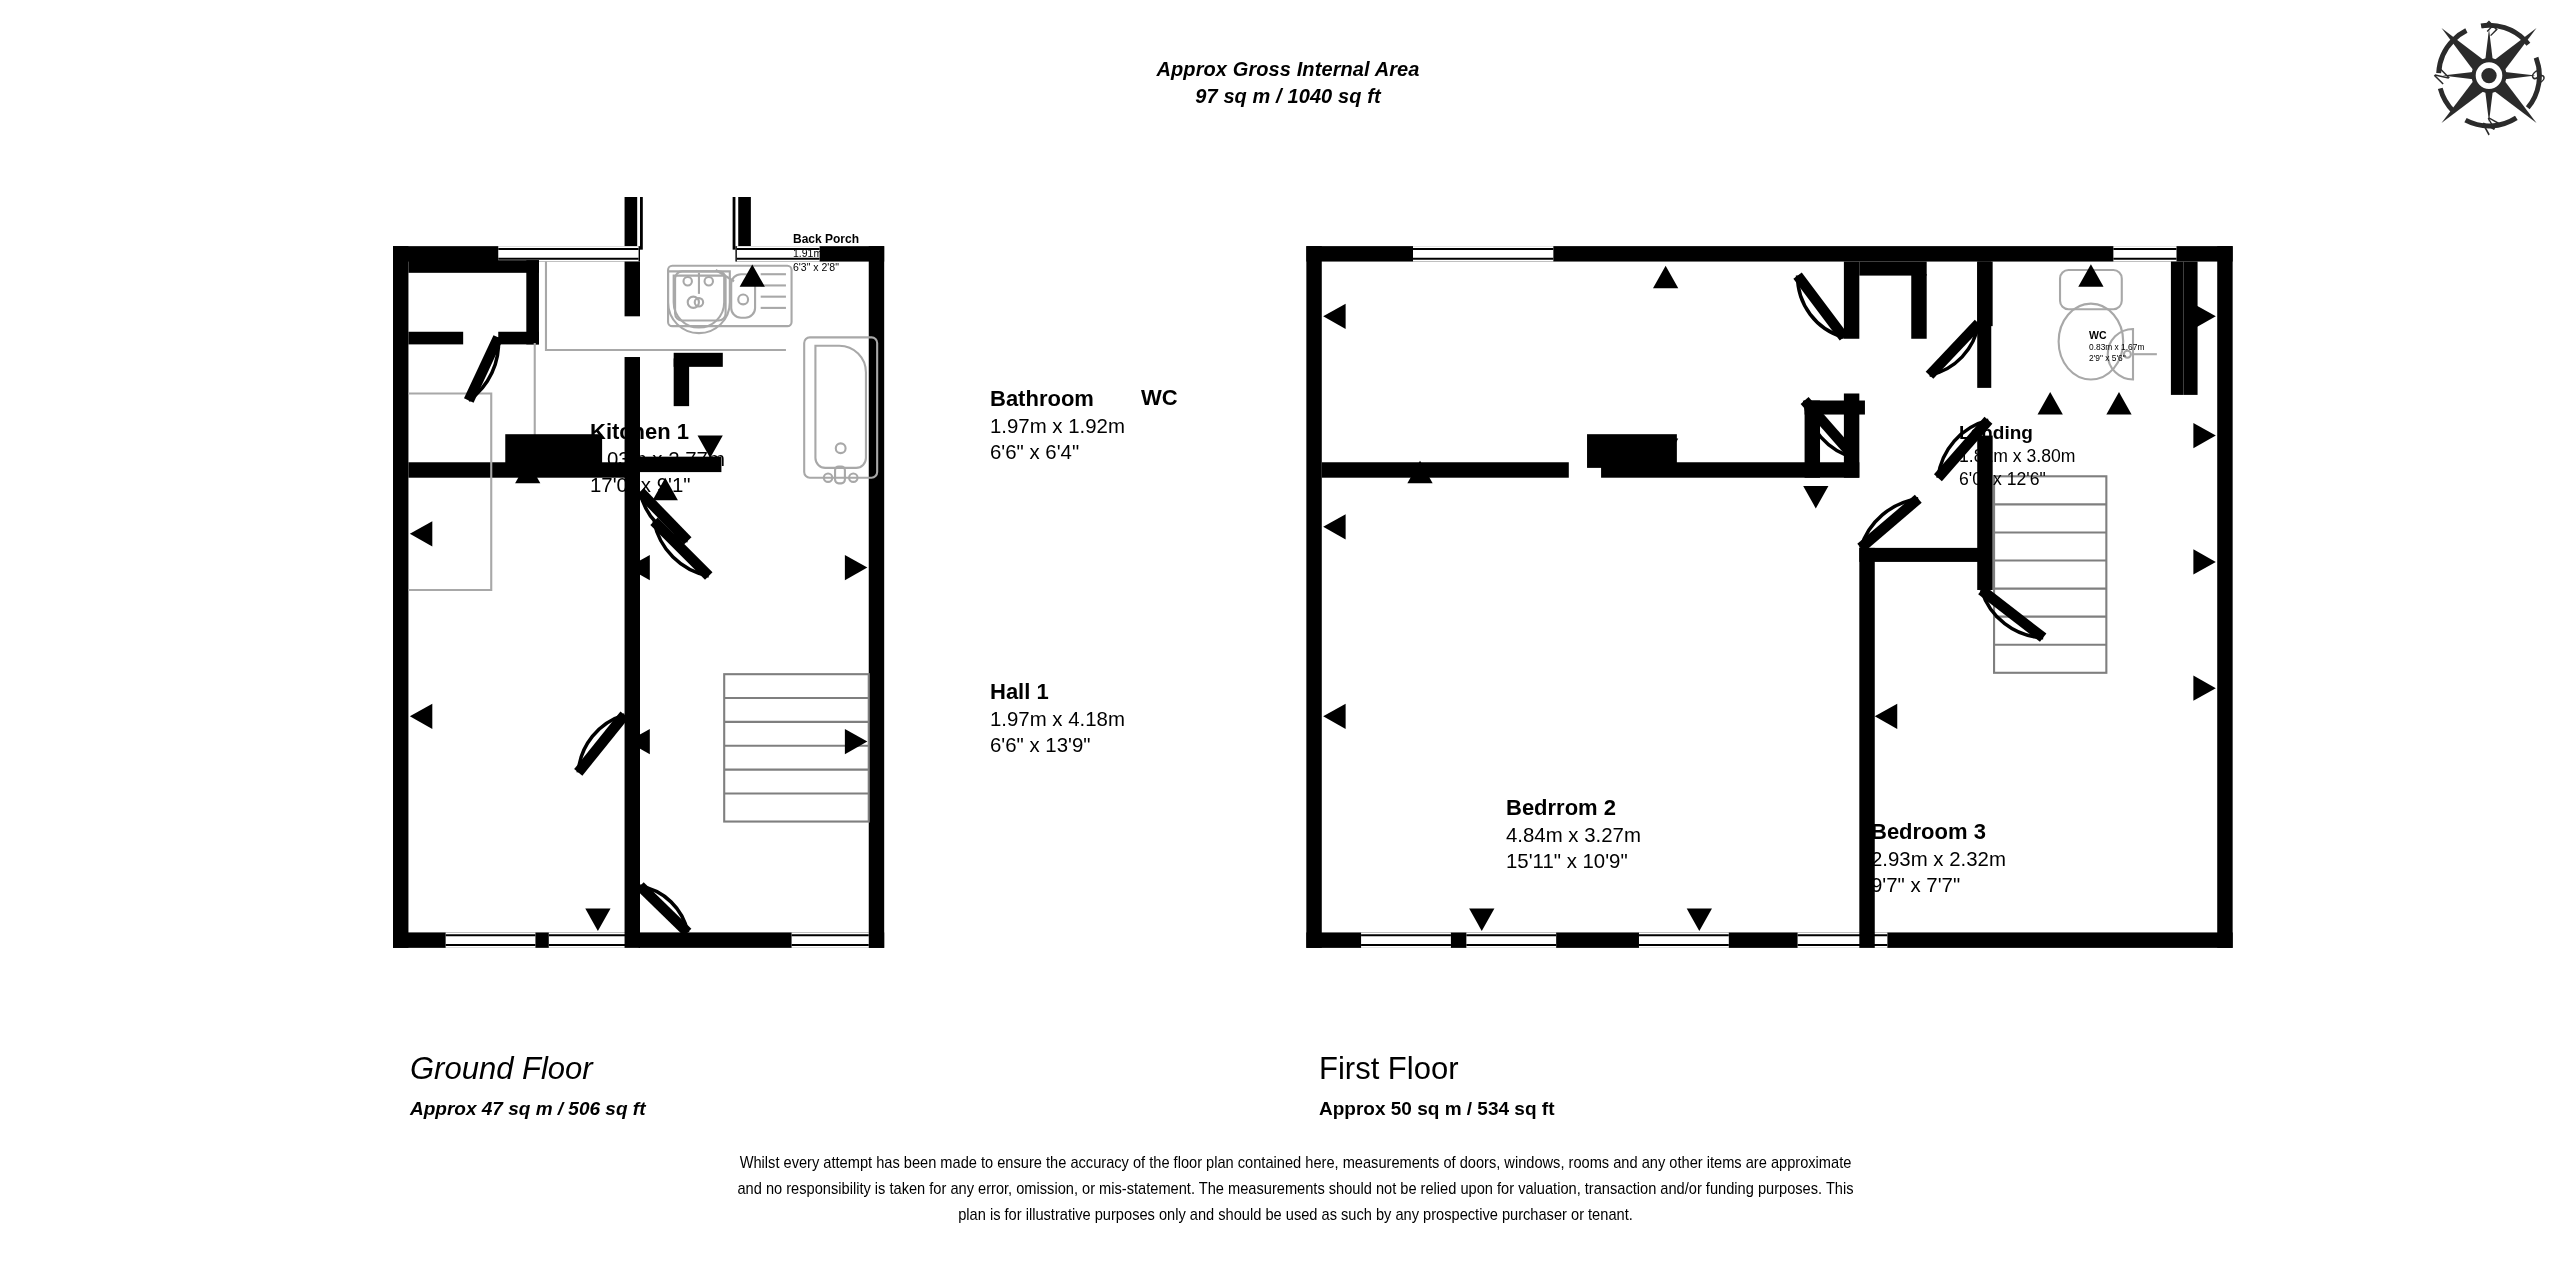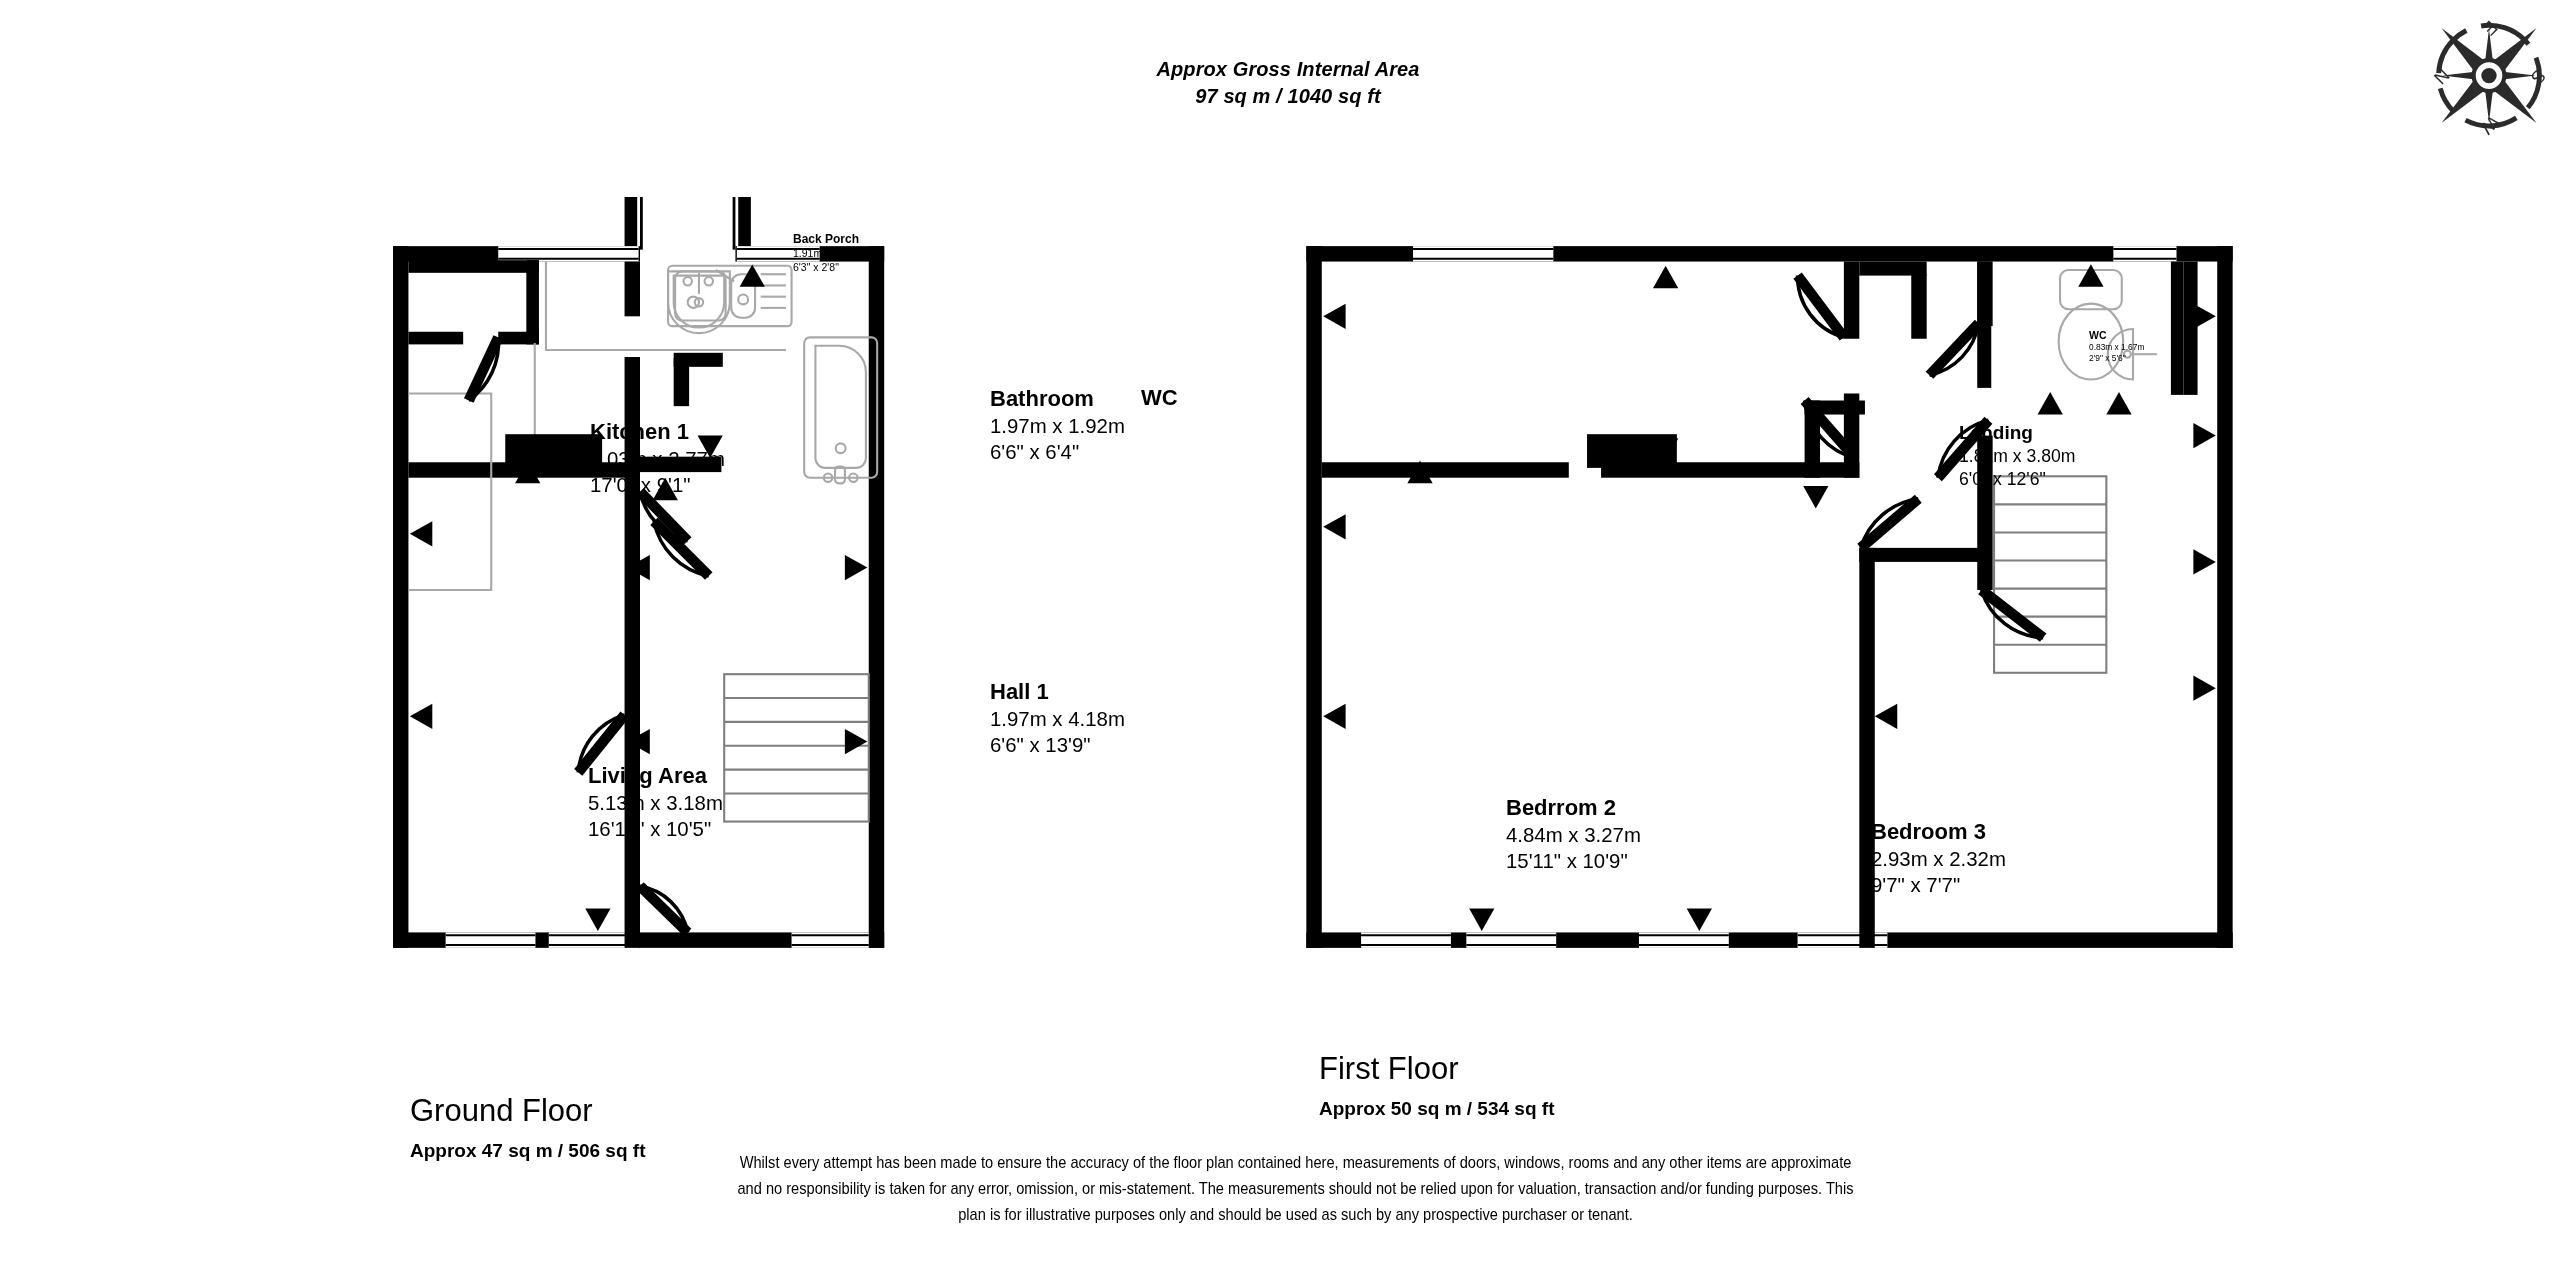--- a/index.html
+++ b/index.html
@@ -340,25 +340,20 @@
   </div>
 
   <div class="inline-label" style="left:1141px; top:385px;">WC</div>
 
   <div class="room-label" style="left:990px; top:678px; width:176px;">
     <div class="rl-name">Hall 1</div>
     <div class="rl-dim">1.97m x 4.18m</div>
     <div class="rl-dim">6'6" x 13'9"</div>
   </div>
 
-  <div class="room-label" style="left:588px; top:762px; width:281px;">
-    <div class="rl-name">Living Area</div>
-    <div class="rl-dim">5.13m x 3.18m</div>
-    <div class="rl-dim">16'10" x 10'5"</div>
-  </div>
 
   <div id="first-plan-wrap">
     <svg class="plan-svg" viewBox="0 0 1320 1140" width="927" height="800">
 
       <g>
         <rect x="0" y="70" width="1320" height="22" fill="#000"></rect>
         <rect x="0" y="70" width="22" height="1000" fill="#000"></rect>
         <rect x="1298" y="70" width="22" height="1000" fill="#000"></rect>
         <rect x="0" y="1048" width="1320" height="22" fill="#000"></rect>
       </g>
@@ -500,21 +495,21 @@
     <div class="rl-dim">4.84m x 3.27m</div>
     <div class="rl-dim">15'11" x 10'9"</div>
   </div>
 
   <div class="room-label" style="left:1871px; top:818px; width:239px;">
     <div class="rl-name">Bedroom 3</div>
     <div class="rl-dim">2.93m x 2.32m</div>
     <div class="rl-dim">9'7" x 7'7"</div>
   </div>
 
-  <div class="floor-title-block" style="left:410px; top:1095px;">
+  <div class="floor-title-block" style="left:410px; top:1053px;font-style:italic;">
     <div class="floor-title">Ground Floor</div>
     <div class="floor-sub">Approx 47 sq m / 506 sq ft</div>
   </div>
 
   <div class="floor-title-block" style="left:1319px; top:1053px;">
     <div class="floor-title">First Floor</div>
     <div class="floor-sub">Approx 50 sq m / 534 sq ft</div>
   </div>
 
   <div id="disclaimer">Whilst every attempt has been made to ensure the accuracy of the floor plan contained here, measurements of doors, windows, rooms and any other items are approximate and no responsibility is taken for any error, omission, or mis-statement. The measurements should not be relied upon for valuation, transaction and/or funding purposes. This plan is for illustrative purposes only and should be used as such by any prospective purchaser or tenant.</div>

